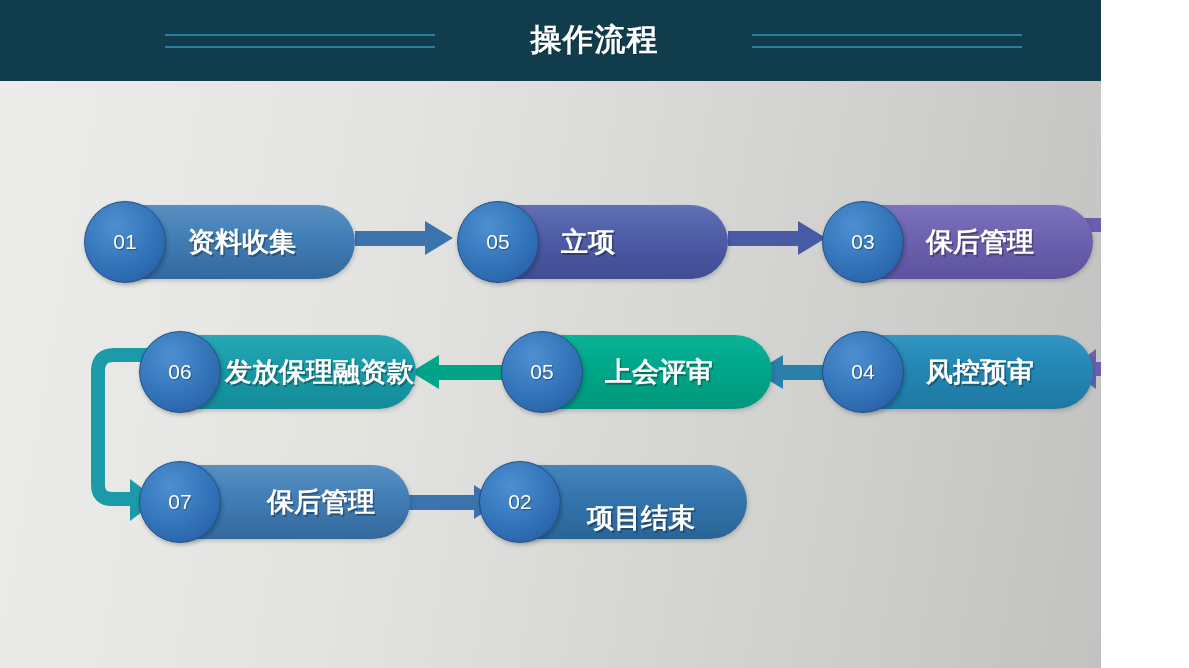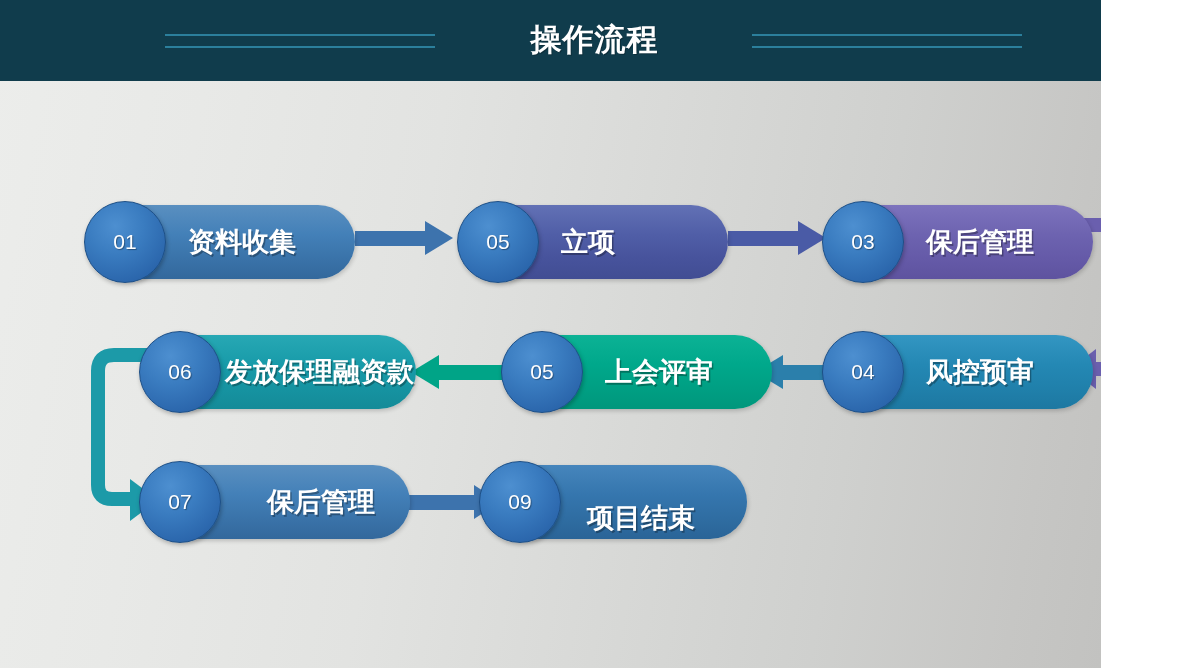--- a/index.html
+++ b/index.html
@@ -190,18 +190,18 @@
       <div class="badge">06</div>
       <div class="label" style="left:78px;text-align:right;">发放保理融资款</div>
     </div>
 
     <div class="pill" style="left:147px; top:384px; width:263px; background:linear-gradient(180deg,#5a8fc0 0%,#4380b8 40%,#3a73a9 72%,#33689c 100%);">
       <div class="badge">07</div>
       <div class="label" style="left:108px;margin-left:12px;">保后管理</div>
     </div>
 
     <div class="pill" style="left:487px; top:384px; width:260px; background:linear-gradient(180deg,#4685bc 0%,#3576ae 40%,#2f6da2 72%,#2a6497 100%);">
-      <div class="badge">09</div>
+      <div class="badge">02</div>
       <div class="label" style="left:100px;margin-top:16px;">项目结束</div>
     </div>
 
   </div>
 </div>
 
 </body></html>

